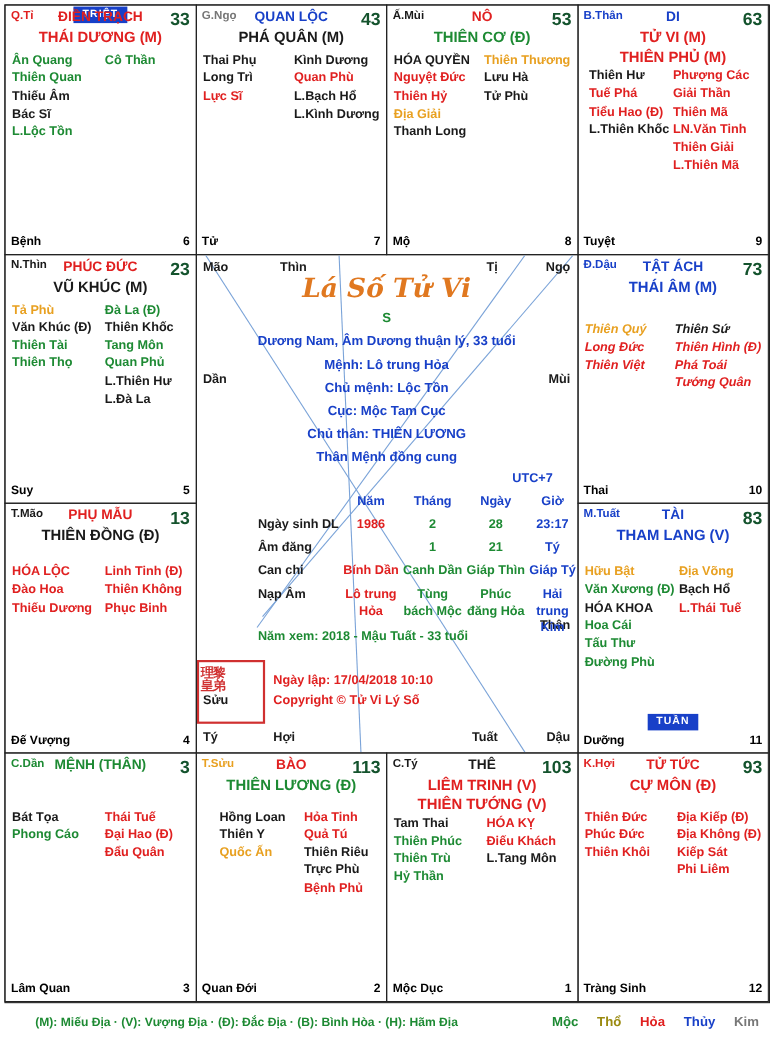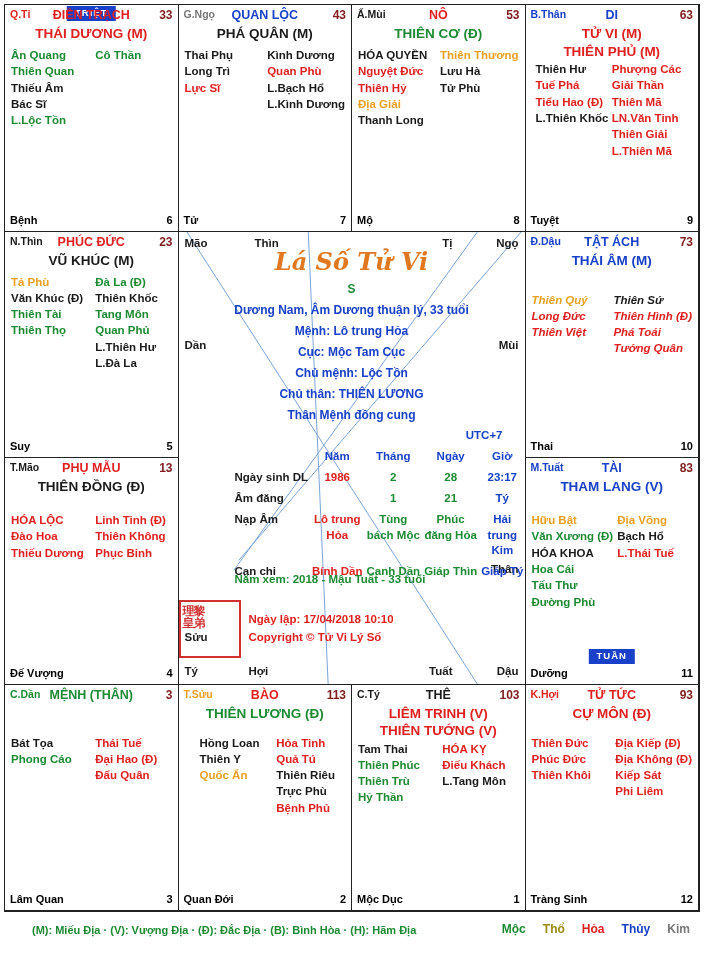--- a/index.html
+++ b/index.html
@@ -32,21 +32,21 @@
     font-size: 11.5px;
     line-height: 1.33;
   }
   .center {
     grid-column: 2 / span 2;
     grid-row: 2 / span 2;
     padding: 0;
   }
   
   .c-tl { position: absolute; left: 5px; top: 3px; font-size: 10.5px; font-weight: bold; }
-  .c-tr { position: absolute; right: 5px; top: 3px; font-size: 12px; font-weight: bold; color: #7f1d1d; margin-left: 23px; }
+  .c-tr { position: absolute; right: 5px; top: 3px; font-size: 16px; font-weight: bold; color: #14532d; margin-left: 23px; }
   .c-bl { position: absolute; left: 5px; bottom: 3px; font-size: 11px; font-weight: bold; color:#000; }
   .c-br { position: absolute; right: 5px; bottom: 3px; font-size: 11px; font-weight: bold; color:#000; }
   .cung-name {
     position: absolute; left: 0; right: 0; top: 2px;
     text-align: center; font-size: 12.5px; font-weight: bold;
   }
   .main-star {
     position: absolute; left: 0; right: 0; top: 20px;
     text-align: center; font-size: 13.5px; font-weight: bold;
   }
@@ -326,22 +326,22 @@
         <div class="dir dir-ty">Tý</div>
         <div class="dir dir-hoi">Hợi</div>
         <div class="dir dir-tuat">Tuất</div>
         <div class="dir dir-dau">Dậu</div>
 
         <div class="title-art">Lá Số Tử Vi</div>
         <div class="sub-s">S</div>
         <div class="info-lines">
           <div>Dương Nam, Âm Dương thuận lý, 33 tuổi</div>
           <div>Mệnh: Lô trung Hỏa</div>
+          <div>Chủ mệnh:  Lộc Tồn</div>
           <div>Cục: Mộc Tam Cục</div>
-          <div>Chủ mệnh:  Lộc Tồn</div>
           <div>Chủ thân:  THIÊN LƯƠNG</div>
           <div>Thân Mệnh đồng cung</div>
         </div>
         <div class="utc">UTC+7</div>
 
         <table class="bd">
           <tbody>
               <tr>
             <td class="lbl"></td>
             <td class="hd">Năm</td>
@@ -357,32 +357,32 @@
             <td class="v-blue">23:17</td>
           </tr>
           <tr>
             <td class="lbl">Âm đăng</td>
             <td class="v-red"></td>
             <td class="v-green">1</td>
             <td class="v-green">21</td>
             <td class="v-blue">Tý</td>
           </tr>
           <tr>
+            <td class="lbl">Can chi</td>
+            <td class="v-red">Bính Dần</td>
+            <td class="v-green">Canh Dần</td>
+            <td class="v-green">Giáp Thìn</td>
+            <td class="v-blue">Giáp Tý</td>
+          </tr>
+          <tr>
             <td class="lbl">Nạp Âm</td>
             <td class="v-red" style="white-space:normal;width:64px;">Lô trung Hỏa</td>
             <td class="v-green" style="white-space:normal;width:64px;">Tùng bách Mộc</td>
             <td class="v-green" style="white-space:normal;width:64px;">Phúc đăng Hỏa</td>
             <td class="v-blue" style="white-space:normal;width:64px;">Hải trung Kim</td>
-          </tr>
-          <tr>
-            <td class="lbl">Can chi</td>
-            <td class="v-red">Bính Dần</td>
-            <td class="v-green">Canh Dần</td>
-            <td class="v-green">Giáp Thìn</td>
-            <td class="v-blue">Giáp Tý</td>
           </tr>
         </tbody>
           </table>
 
         <div class="nam-xem">Năm xem: 2018 - Mậu Tuất - 33 tuổi</div>
         <div class="seal" style="white-space:pre-line;">理黎
 皇弟</div>
         <div class="pub">
           <div>Ngày lập: 17/04/2018 10:10</div>
           <div>Copyright © Tử Vi Lý Số</div>

